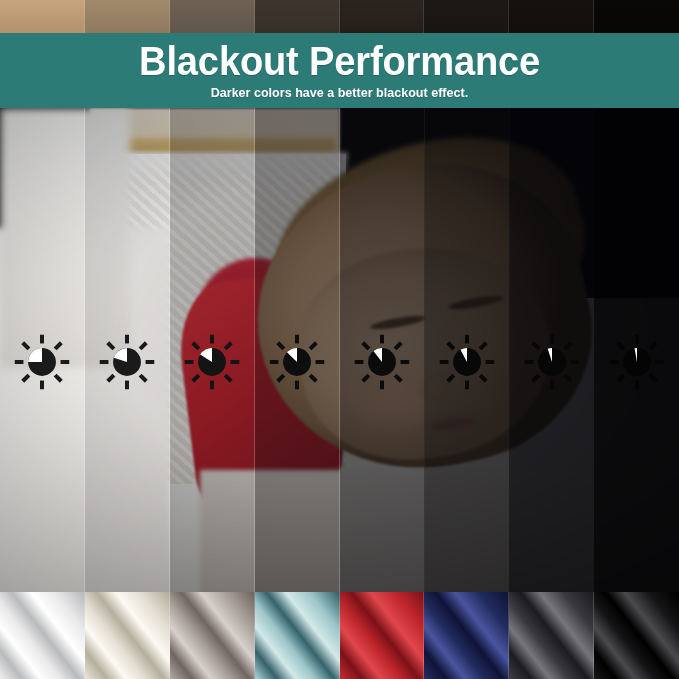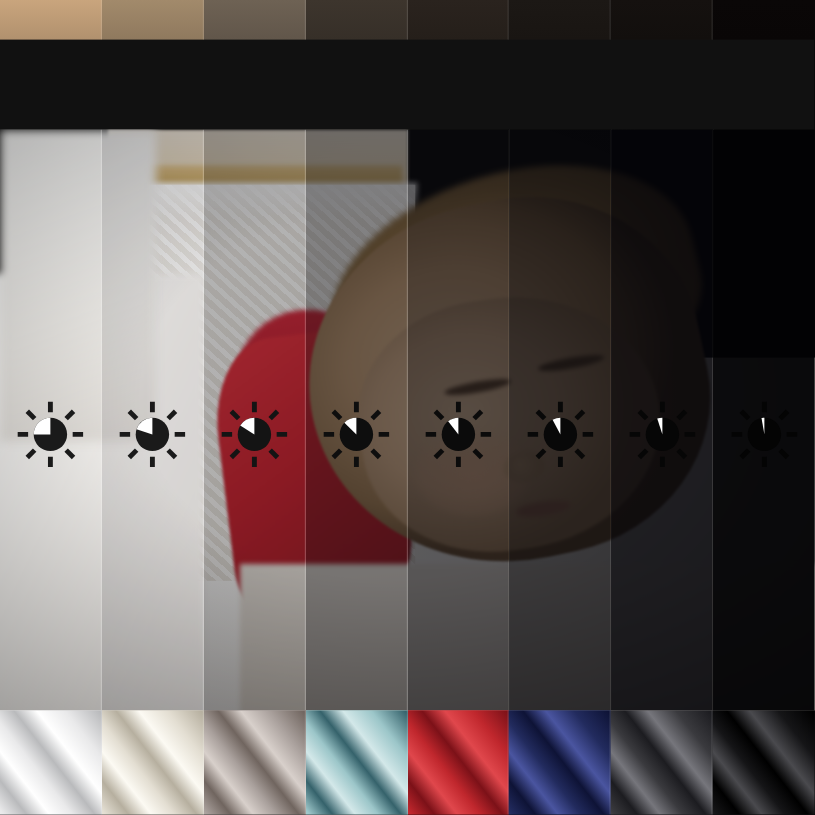--- a/index.html
+++ b/index.html
@@ -269,20 +269,24 @@
             <line x1="27.37258300203048" y1="72.62741699796952" x2="16.765981284232268" y2="83.23401871576775" stroke="#040404" stroke-width="7" stroke-linecap="butt"></line>
             <line x1="18" y1="50.00000000000001" x2="3" y2="50.00000000000001" stroke="#040404" stroke-width="7" stroke-linecap="butt"></line>
             <line x1="27.372583002030474" y1="27.37258300203048" x2="16.76598128423226" y2="16.765981284232268" stroke="#040404" stroke-width="7" stroke-linecap="butt"></line>
             <circle cx="50" cy="50" r="24" fill="#040404"></circle>
             <path d="M 50 50 L 50 26 A 24 24 0 0 0 45.83244373599367 26.36461392770701 Z" fill="#FFFFFF"></path>
           </svg>
         </div>
       </div>
   </div>
 
+  <div id="banner" style="background: rgb(45, 123, 119);">
+    <div id="banner-title" style="color: rgb(255, 255, 255);">Blackout Performance</div>
+    <div id="banner-subtitle" style="color: rgb(255, 255, 255);">Darker colors have a better blackout effect.</div>
+  </div>
 
   <div id="swatch-strip">
       <div class="swatch" style="background: rgb(233, 233, 234);">
         <div class="swatch-sheen" style="background: linear-gradient(90deg, rgb(233, 233, 234) 0%, rgb(255, 255, 255) 14%, rgb(233, 233, 234) 22%, rgb(185, 186, 188) 30%, rgb(255, 255, 255) 38%, rgb(233, 233, 234) 46%, rgb(185, 186, 188) 54%, rgb(255, 255, 255) 62%, rgb(233, 233, 234) 72%, rgb(185, 186, 188) 84%, rgb(233, 233, 234) 100%);"></div>
       </div>
       <div class="swatch" style="background: rgb(227, 222, 210);">
         <div class="swatch-sheen" style="background: linear-gradient(90deg, rgb(227, 222, 210) 0%, rgb(252, 250, 243) 14%, rgb(227, 222, 210) 22%, rgb(182, 175, 159) 30%, rgb(252, 250, 243) 38%, rgb(227, 222, 210) 46%, rgb(182, 175, 159) 54%, rgb(252, 250, 243) 62%, rgb(227, 222, 210) 72%, rgb(182, 175, 159) 84%, rgb(227, 222, 210) 100%);"></div>
       </div>
       <div class="swatch" style="background: rgb(169, 160, 156);">
         <div class="swatch-sheen" style="background: linear-gradient(90deg, rgb(169, 160, 156) 0%, rgb(216, 208, 203) 14%, rgb(169, 160, 156) 22%, rgb(112, 101, 95) 30%, rgb(216, 208, 203) 38%, rgb(169, 160, 156) 46%, rgb(112, 101, 95) 54%, rgb(216, 208, 203) 62%, rgb(169, 160, 156) 72%, rgb(112, 101, 95) 84%, rgb(169, 160, 156) 100%);"></div>

